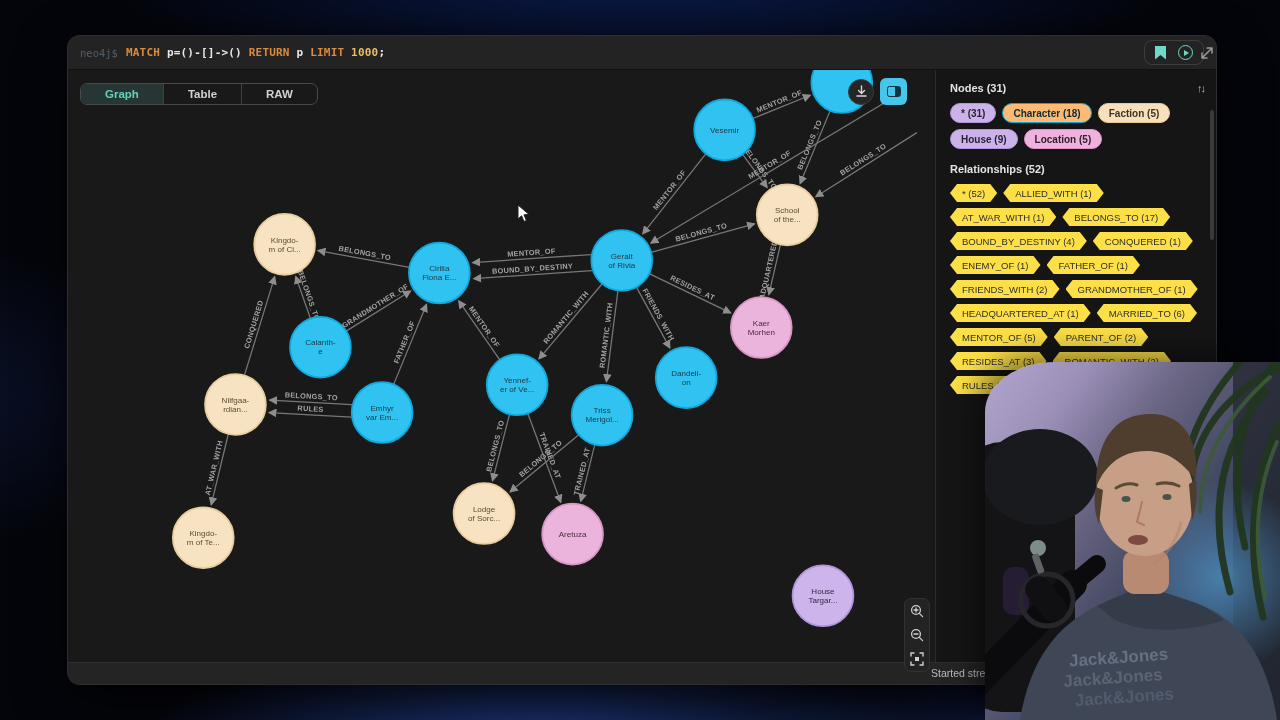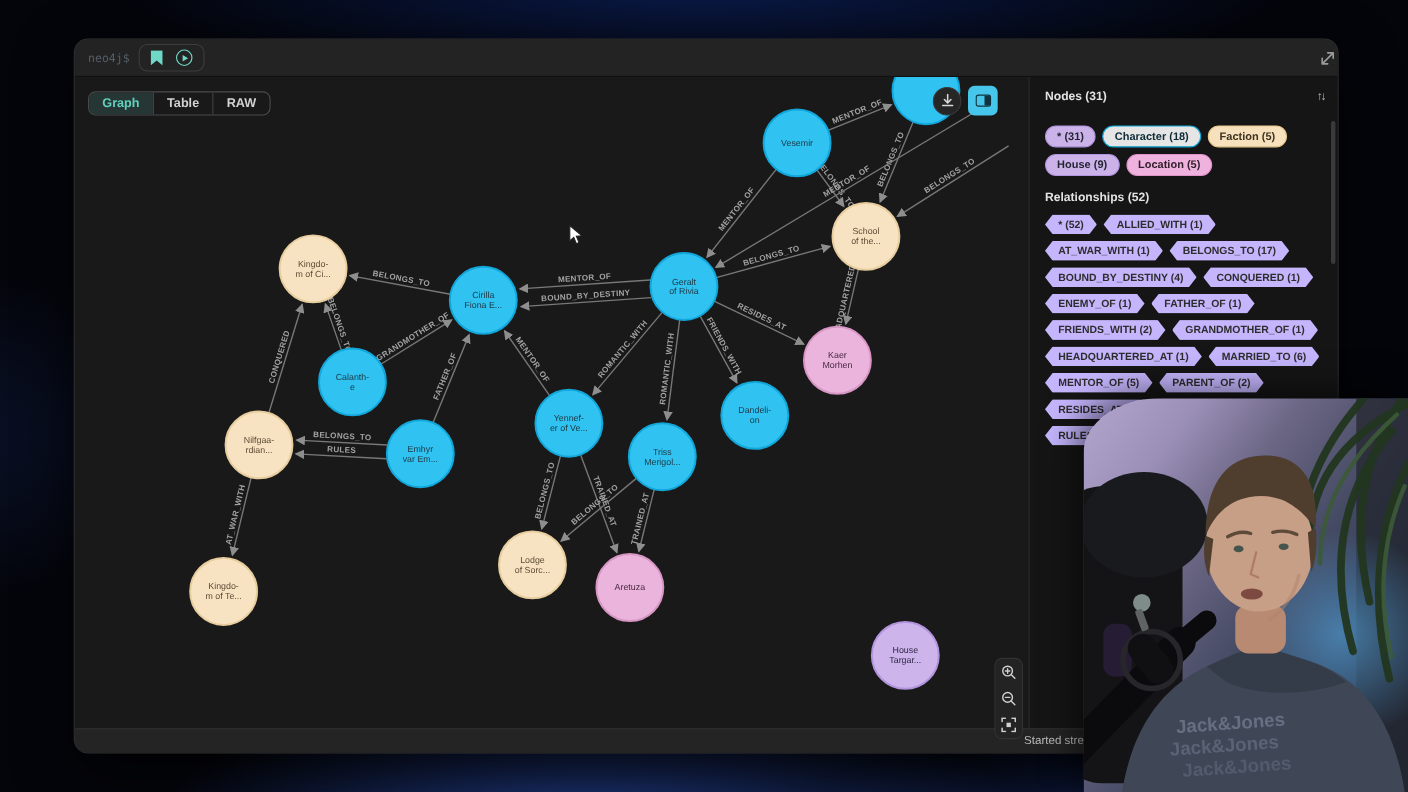--- a/index.html
+++ b/index.html
@@ -32,57 +32,58 @@
   .qb-icons { display:flex; align-items:center; gap:12px; border:1px solid #3d3d3d; border-radius:8px; padding:4px 10px; }
   .bookmark { width:11px; height:14px; background:#6fd8c6; display:inline-block;
     clip-path:polygon(0 0,100% 0,100% 100%,50% 68%,0 100%); }
   .play { width:15px; height:15px; border:1.6px solid #6fd8c6; border-radius:50%; display:inline-flex; align-items:center; justify-content:center; }
   .play .tri { width:0; height:0; border-left:5px solid #6fd8c6; border-top:3.5px solid transparent; border-bottom:3.5px solid transparent; margin-left:1.5px; }
   
   .content { position:relative; height:592px; display:flex; }
   .canvas { position:relative; width:867px; height:592px; background:#191919; }
   .canvas svg.graphsvg { position:absolute; left:0; top:0; }
   .tabs { position:absolute; left:12px; top:13px; display:flex; border:1px solid #4a4a4a; border-radius:7px; overflow:hidden; z-index:5; background:rgba(25,25,25,.6); }
-  .tab { padding:4px 12px; font-size:11.5px; font-weight:bold; color:#d2d2d2; border-left:1px solid #424242; cursor:default; }
+  .tab { padding:4px 24px; font-size:11.5px; font-weight:bold; color:#d2d2d2; border-left:1px solid #424242; cursor:default; }
   .tab:first-child { border-left:none; }
   .tab.active { background:#263634; color:#62d0bd; }
   .canvas-btns { position:absolute; right:28px; top:8px; z-index:6; display:flex; align-items:center; gap:6px; }
   .dl { width:26px; height:26px; border-radius:50%; background:#262626; border:1px solid #3a3a3a; display:flex; align-items:center; justify-content:center; }
   .paneltoggle { width:27px; height:27px; border-radius:6px; background:#45c6ea; border:none; display:flex; align-items:center; justify-content:center; }
   .pt-icon { width:14px; height:11px; border:1.6px solid #10343f; border-radius:2.5px; position:relative; }
   .pt-icon::after { content:""; position:absolute; right:0; top:0; bottom:0; width:4.5px; background:#10343f; border-radius:0 1px 1px 0; }
   .zoomctrl { position:absolute; left:836px; top:528px; width:26px; background:#232323; border:1px solid #323232; border-radius:7px; z-index:6; display:flex; flex-direction:column; }
   .zbtn { height:24px; display:flex; align-items:center; justify-content:center; background:transparent; border:none; }
   
   .panel { width:281px; height:592px; background:#151515; border-left:1px solid #2b2b2b; padding:12px 12px 0 14px; position:relative; overflow:hidden; }
   .panel h2 { font-size:13px; color:#f0f0f0; margin:4px 0 14px; }
-  .hdr-row { display:flex; align-items:center; justify-content:space-between; margin-bottom:20px; }
+  .hdr-row { display:flex; align-items:center; justify-content:space-between; margin-bottom:9px; }
   .panel h3 { font-size:11px; color:#e3e3e3; }
   .sort { color:#b5b5b5; font-size:11px; letter-spacing:-2px; cursor:default; }
   .pills { display:flex; flex-wrap:wrap; gap:6px; margin-bottom:14px; }
   .npill { font-size:10px; font-weight:bold; padding:3.5px 10px; border-radius:20px; border:1px solid transparent; cursor:default; }
-  .rpill { font-size:9.5px; font-weight:bold; color:#2d2d2d; background:#c4b5fd; padding:3.5px 12px; cursor:default;
+  .rpill { font-size:9.5px; font-weight:normal; color:#2d2d2d; background:#fde047; padding:3.5px 12px; cursor:default;
     clip-path:polygon(7px 0,calc(100% - 7px) 0,100% 50%,calc(100% - 7px) 100%,7px 100%,0 50%); }
   .scrollthumb { position:absolute; right:2px; top:40px; width:4px; height:130px; background:#3a3a3a; border-radius:2px; }
   
   .statusbar { height:22px; background:#242424; border-top:1px solid #2e2e2e; position:relative; }
   .statusbar span { position:absolute; left:863px; top:4px; font-size:10.5px; color:#bdbdbd; }
   
   .cursor { position:absolute; left:517px; top:204px; z-index:30; }
   .expand { position:absolute; left:1198px; top:44px; z-index:30; }
   .webcam { position:absolute; left:985px; top:362px; width:295px; height:358px; z-index:40;
     border-top-left-radius:70px 50px; overflow:hidden; box-shadow:-8px -8px 30px rgba(0,0,0,.5); }
 </style>
 </head>
 <body>
 
 <div class="window">
 
   <div class="querybar">
     <span class="prompt">neo4j$</span>
+    <code class="query" id="queryText"><span class="seg-keyword">MATCH </span><span class="seg-plain">p=()-[]-&gt;() </span><span class="seg-keyword">RETURN </span><span class="seg-plain">p </span><span class="seg-keyword">LIMIT </span><span class="seg-number">1000</span><span class="seg-plain">;</span></code>
     <div class="qb-icons">
       <span class="bookmark"></span>
       <span class="play">
           <span class="tri"></span>
         </span>
     </div>
   </div>
 
   <div class="content">
     <div class="canvas">
@@ -257,21 +258,21 @@
       </div>
     </div>
 
     <aside class="panel">
       <div class="hdr-row">
         <h3>Nodes (31)</h3>
         <span class="sort">↑↓</span>
       </div>
       <div class="pills" id="nodePills">
           <span class="npill" style="background: rgb(203, 179, 234); border-color: rgb(178, 149, 222); color: rgb(36, 36, 51);">* (31)</span>
-          <span class="npill" style="background: #e5e5e5; border-color: rgb(15, 166, 216); color: rgb(13, 42, 54);">Character (18)</span>
+          <span class="npill" style="background: #fdba74; border-color: rgb(15, 166, 216); color: rgb(13, 42, 54);">Character (18)</span>
           <span class="npill" style="background: rgb(247, 225, 188); border-color: rgb(233, 203, 146); color: rgb(61, 51, 34);">Faction (5)</span>
           <span class="npill" style="background: rgb(203, 179, 234); border-color: rgb(178, 149, 222); color: rgb(36, 36, 51);">House (9)</span>
           <span class="npill" style="background: rgb(239, 178, 222); border-color: rgb(222, 147, 201); color: rgb(51, 32, 44);">Location (5)</span>
         </div>
       <h3 style="margin-bottom:9px">Relationships (52)</h3>
       <div class="pills" id="relPills">
           <span class="rpill">* (52)</span>
           <span class="rpill">ALLIED_WITH (1)</span>
           <span class="rpill">AT_WAR_WITH (1)</span>
           <span class="rpill">BELONGS_TO (17)</span>

